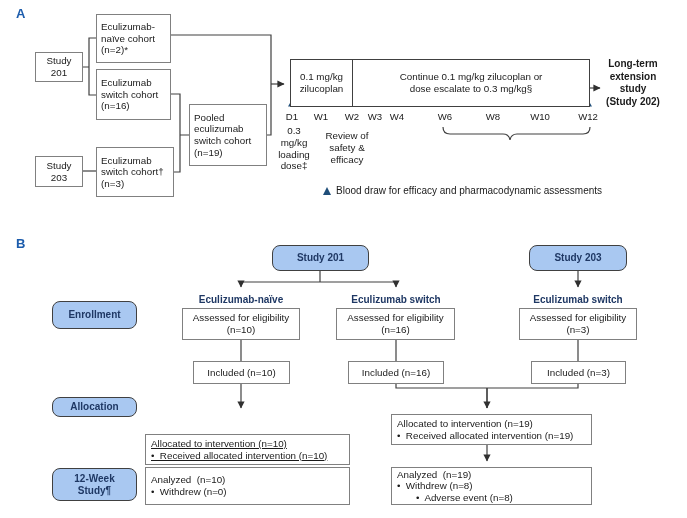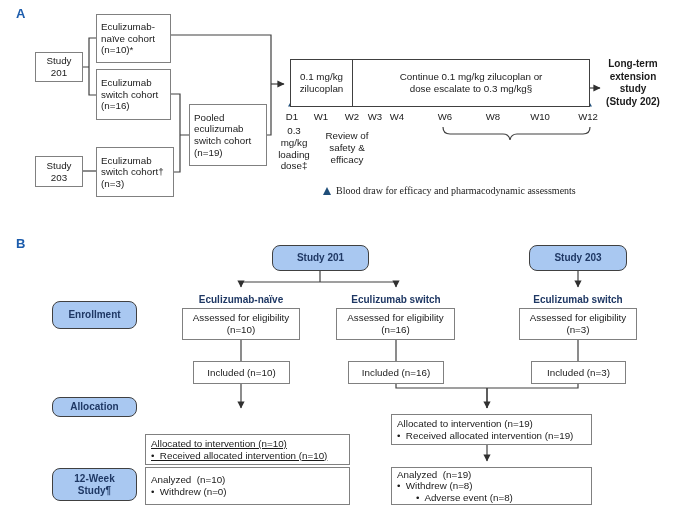--- a/index.html
+++ b/index.html
@@ -85,21 +85,21 @@
     </g>
   </svg>
 
   <div class="panel-label" style="left:16px;top:6px;">A</div>
 
   <div class="box center" style="left:35px;top:52px;width:48px;height:30px;">Study
 201</div>
 
   <div class="box leftpad" style="left:96px;top:14px;width:75px;height:49px;">Eculizumab-
 naïve cohort
-(n=10)*</div>
+(n=2)*</div>
 
   <div class="box leftpad" style="left:96px;top:69px;width:75px;height:51px;">Eculizumab
 switch cohort
 (n=16)</div>
 
   <div class="box center" style="left:35px;top:156px;width:48px;height:31px;">Study
 203</div>
 
   <div class="box leftpad" style="left:96px;top:147px;width:78px;height:50px;">Eculizumab
 switch cohort†
@@ -130,21 +130,21 @@
   <div class="note" style="left:270px;top:125px;width:48px;">0.3
 mg/kg
 loading
 dose‡</div>
 
   <div class="note" style="left:312px;top:130px;width:70px;">Review of
 safety &amp;
 efficacy</div>
 
 
-  <div class="legend" style="left:323px;top:185px;font-family:Liberation Serif, serif;">
+  <div class="legend" style="left:323px;top:185px;">
     <span class="tri-icon"></span>
     <span>Blood draw for efficacy and pharmacodynamic assessments</span>
   </div>
 
   <div class="note note-bold" style="left:590px;top:58px;width:86px;">Long-term
 extension
 study
 (Study 202)</div>
 
   <div class="panel-label" style="left:16px;top:236px;">B</div>

